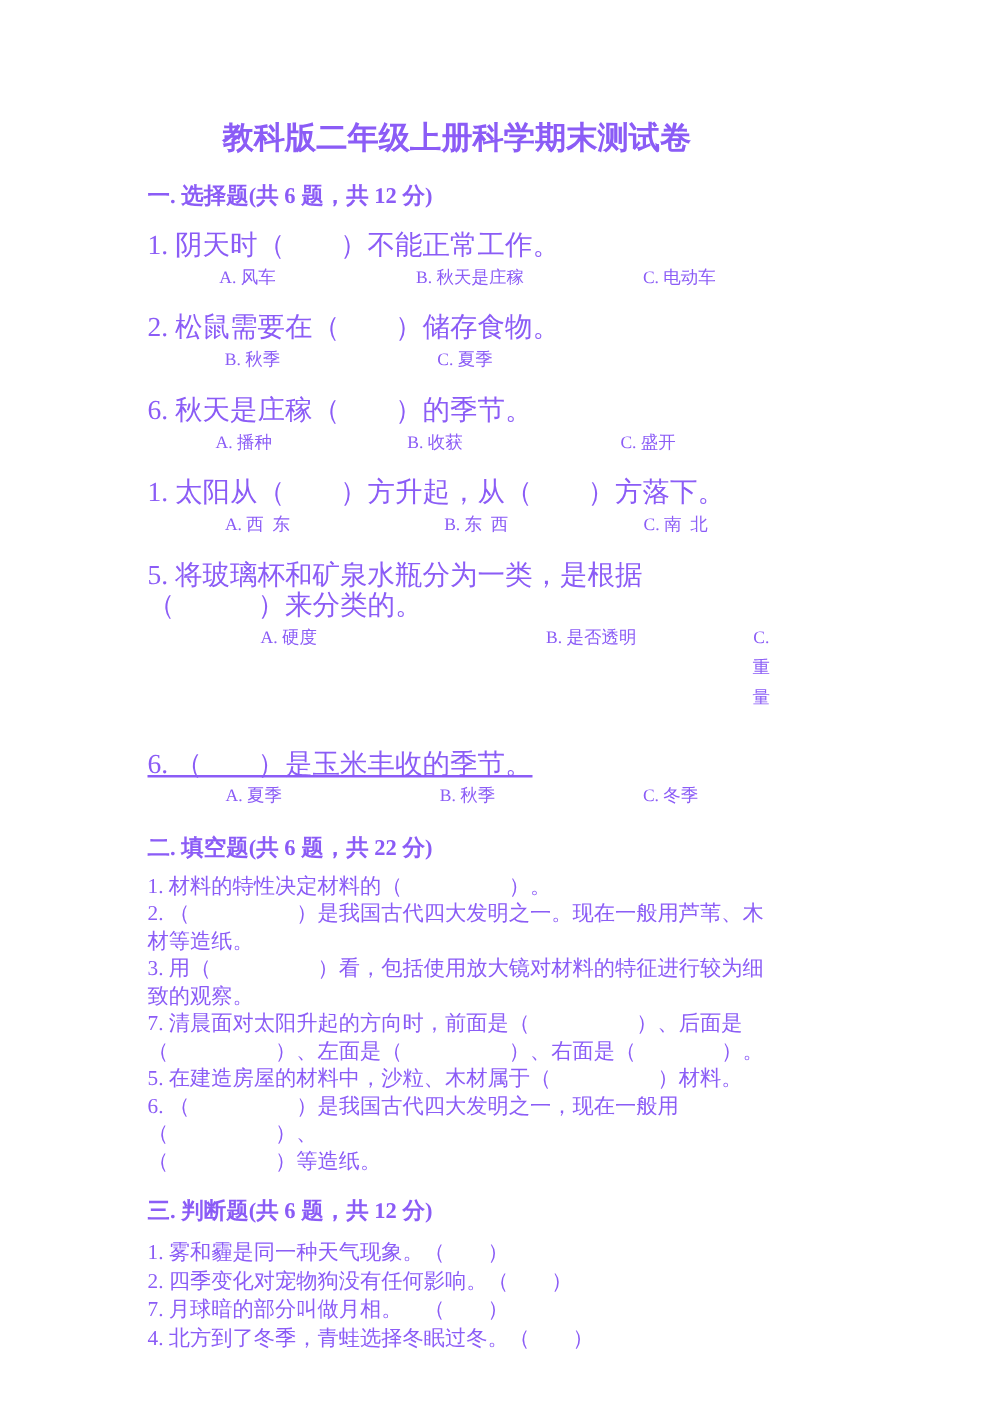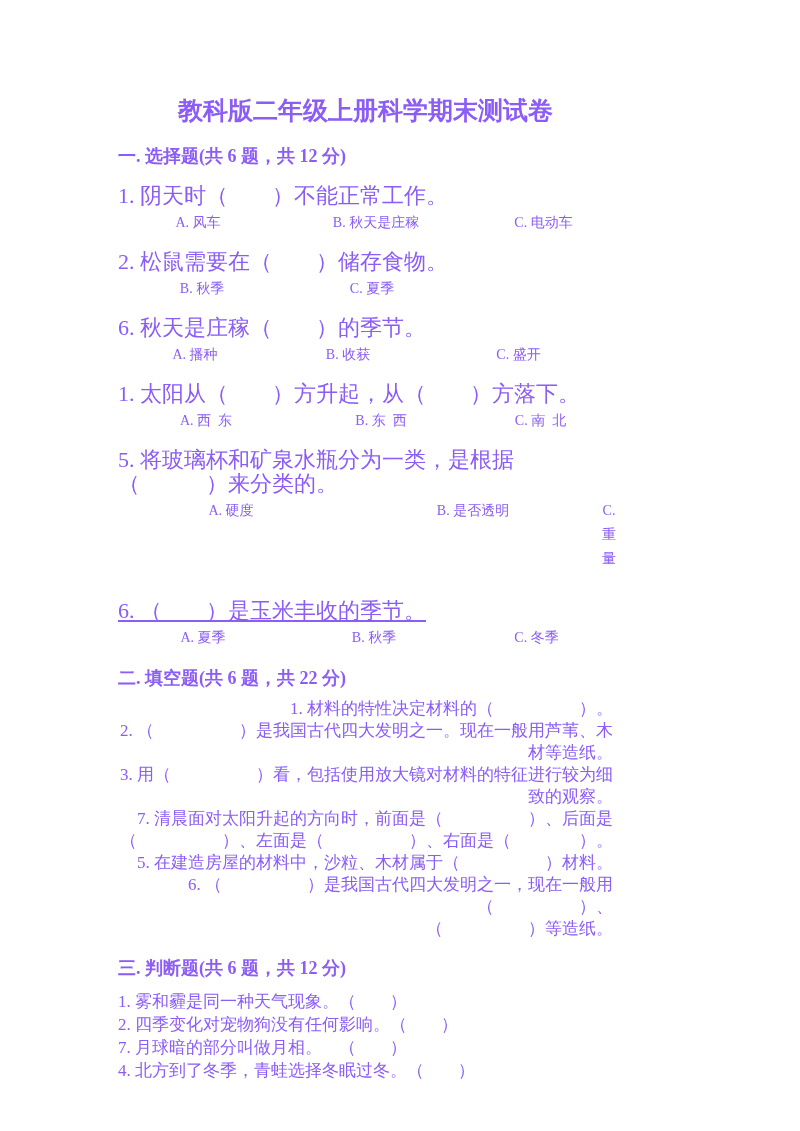--- a/index.html
+++ b/index.html
@@ -54,21 +54,20 @@
   .opts-2 { grid-template-columns: 168px 172px 1fr; }
   .opts-3 { grid-template-columns: 154px 152px 1fr; }
   .opts-4 { grid-template-columns: 176px 174px 1fr; }
   .opts-5 { grid-template-columns: 226px 258px 1fr; }
   .opts-6 { grid-template-columns: 170px 172px 1fr; }
   .fill-block { margin-top: 7px; }
   .fill-line {
     font-size: 17px;
     line-height: 22px;
     white-space: pre-wrap;
-    text-align: right;
   }
   .judge-block { margin-top: 9px; }
   .judge-line {
     font-size: 17px;
     line-height: 23px;
     white-space: pre-wrap;
   }
 </style>
 </head>
 <body>

